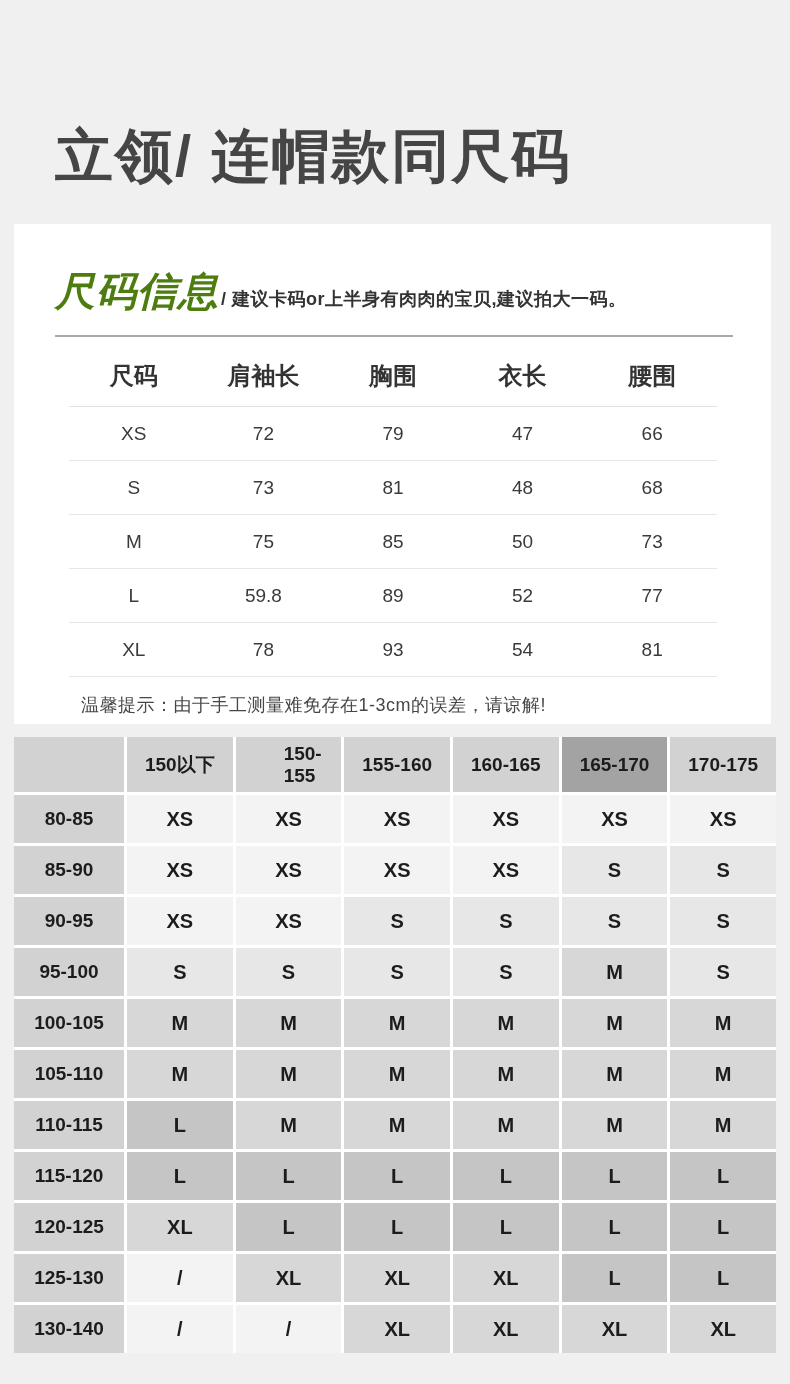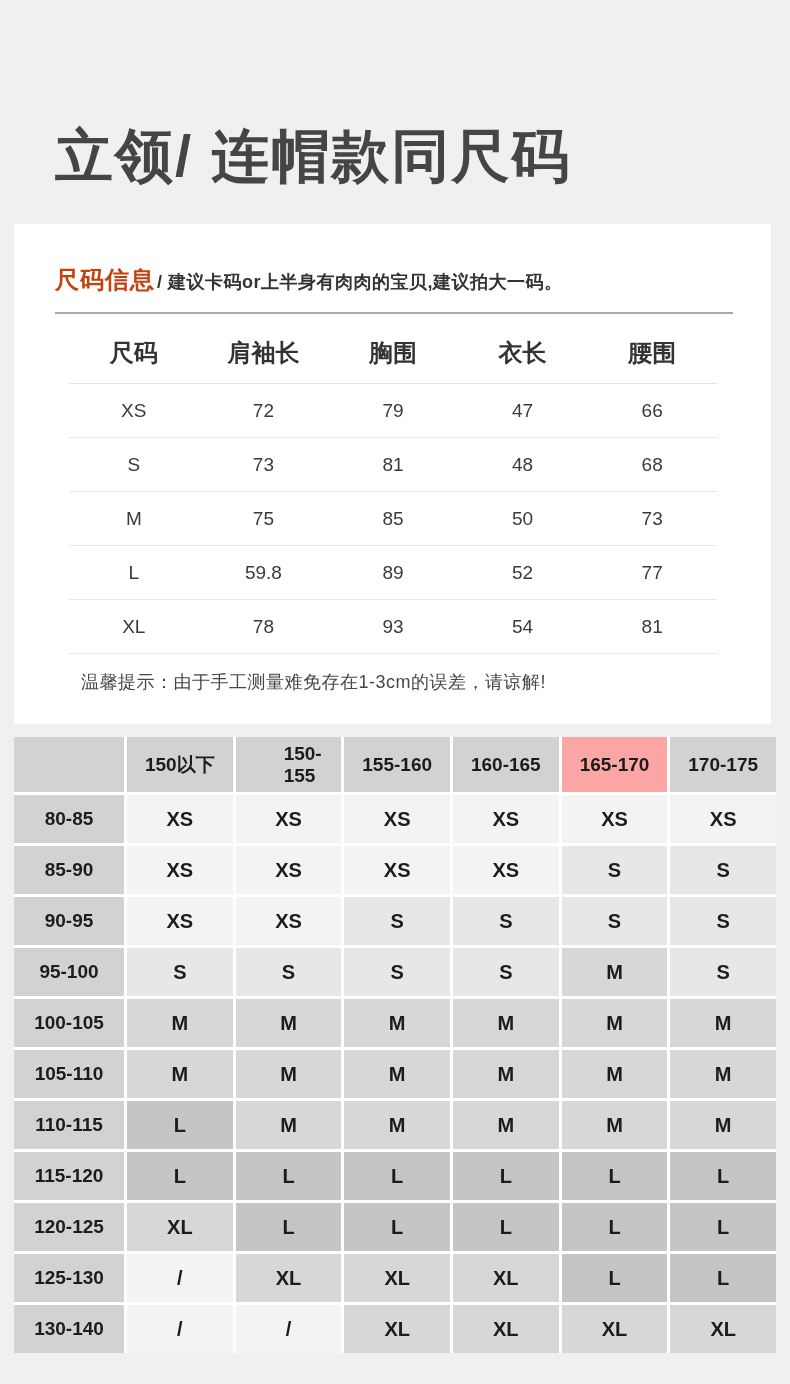--- a/index.html
+++ b/index.html
@@ -15,21 +15,21 @@
     font-size:58px;font-weight:800;color:#454545;
     letter-spacing:2px;white-space:nowrap;
   }
   
   .card{
     position:absolute;left:14px;top:224px;width:757px;height:500px;
     background:#ffffff;box-sizing:border-box;
     padding:40px 38px 0 41px;
   }
   .card-heading-row{display:flex;align-items:baseline;}
-  .card-heading{font-size:24px;font-weight:800;color:#c2410c;letter-spacing:1px;}
+  .card-heading{font-size:40px;font-weight:800;color:#4d7c0f;letter-spacing:1px;font-style:italic;}
   .card-subheading{font-size:18px;font-weight:700;color:#333;margin-left:2px;letter-spacing:.5px;}
   .card-divider{height:2px;background:#a9a9a9;margin-top:16px;}
   .size-table{
     width:648px;margin:6px auto 0 14px;
     border-collapse:collapse;table-layout:fixed;text-align:center;
   }
   .size-table th{
     font-size:24px;font-weight:700;color:#333;
     padding:17px 0 14px;border-bottom:1px solid #e2e2e2;
   }
@@ -113,21 +113,21 @@
   </table>
   <div class="card-tip">温馨提示：由于手工测量难免存在1-3cm的误差，请谅解!</div>
 </div>
 
 <div class="matrix">
     <div class="mx-cell mx-head" style="background: rgb(211, 210, 210);"></div>
     <div class="mx-cell mx-head" style="background: rgb(211, 210, 210);">150以下</div>
     <div class="mx-cell mx-head" style="background: rgb(211, 210, 210); padding-left: 48px;">150-155</div>
     <div class="mx-cell mx-head" style="background: rgb(211, 210, 210);">155-160</div>
     <div class="mx-cell mx-head" style="background: rgb(211, 210, 210);">160-165</div>
-    <div class="mx-cell mx-head" style="background: #fca5a5;">165-170</div>
+    <div class="mx-cell mx-head" style="background: #a3a3a3;">165-170</div>
     <div class="mx-cell mx-head" style="background: rgb(211, 210, 210);">170-175</div>
     <div class="mx-cell mx-head" style="background: rgb(211, 210, 210);">80-85</div>
     <div class="mx-cell" style="background: rgb(244, 243, 243);">XS</div>
     <div class="mx-cell" style="background: rgb(244, 243, 243);">XS</div>
     <div class="mx-cell" style="background: rgb(244, 243, 243);">XS</div>
     <div class="mx-cell" style="background: rgb(244, 243, 243);">XS</div>
     <div class="mx-cell" style="background: rgb(244, 243, 243);">XS</div>
     <div class="mx-cell" style="background: rgb(244, 243, 243);">XS</div>
     <div class="mx-cell mx-head" style="background: rgb(211, 210, 210);">85-90</div>
     <div class="mx-cell" style="background: rgb(244, 243, 243);">XS</div>

